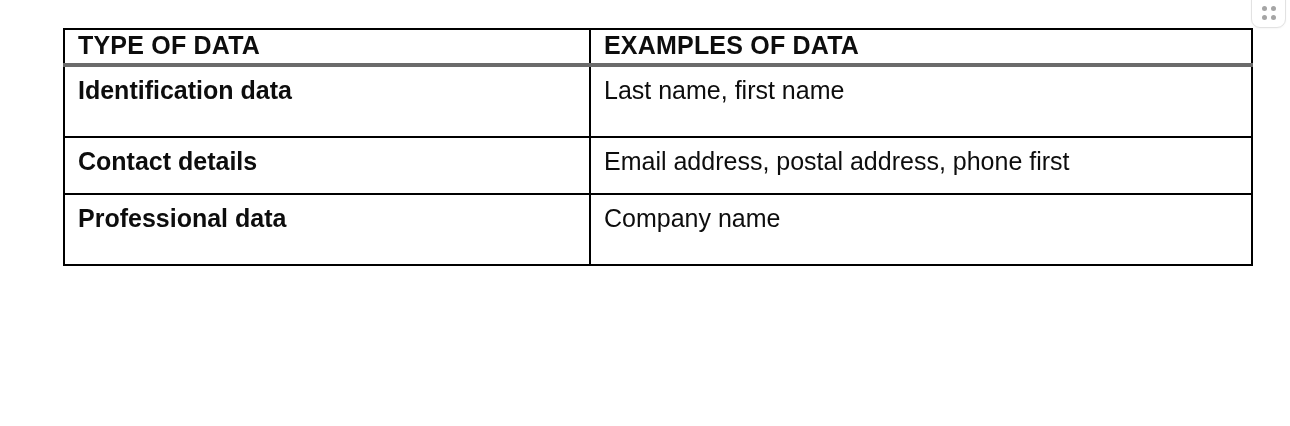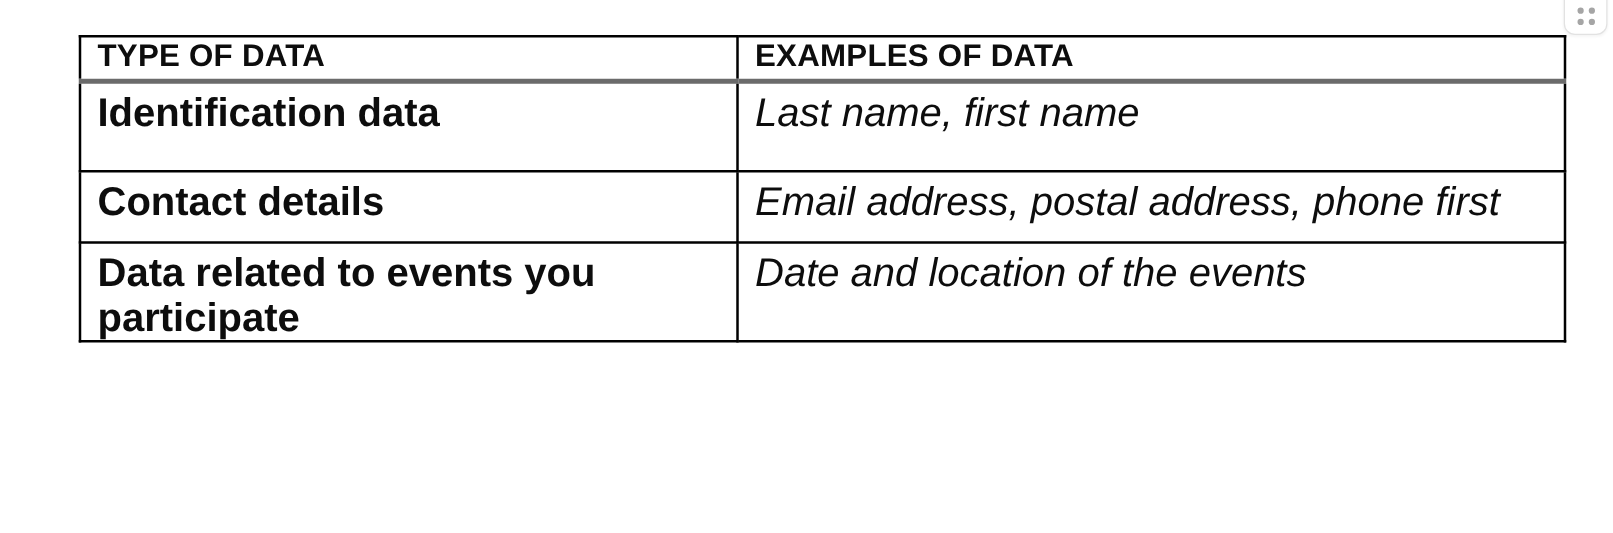--- a/index.html
+++ b/index.html
@@ -31,34 +31,34 @@
   .data-table thead tr { height: 30px; }
   .data-table thead th {
     font-size: 25px;
     font-weight: bold;
     vertical-align: middle;
     padding: 1px 12px 3px 13px;
     border-bottom: 4px solid #6b6b6b;
     letter-spacing: 0.2px;
   }
   .data-table tbody td {
-    font-size: 32px;
+    font-size: 25px;
     line-height: 36px;
     padding: 5px 12px 0 13px;
   }
   .data-table td.cell-type { font-weight: bold; }
   .data-table td.cell-example { font-weight: normal; }
 
   .row-1 { height: 72px; }
   .row-2 { height: 57px; }
   .row-3 { height: 71px; }
   .row-4 { height: 77px; }
   .row-5 { height: 38px; }
 
-  .line { display: block; font-style: italic; }
+  .line { display: block; }
   .line.justified {
     text-align: justify;
     text-align-last: justify;
   }
 
   .floating-button {
     position: absolute;
     top: -14px; right: 4px;
     width: 35px; height: 42px;
     background: #ffffff;
@@ -105,24 +105,24 @@
         <td class="cell-example">
           <span class="line">Last name, first name</span>
         </td>
       </tr>
       <tr class="row-2">
         <td class="cell-type">Contact details</td>
         <td class="cell-example">
           <span class="line">Email address, postal address, phone first</span>
         </td>
       </tr>
-      <tr class="row-5">
-        <td class="cell-type">Data related to events you participate</td>
+      <tr class="row-3">
+        <td class="cell-type">Professional data</td>
         <td class="cell-example">
-          <span class="line">Date and location of the events</span>
+          <span class="line">Company name</span>
         </td>
       </tr>
     </tbody>
   </table>
 
   <div class="floating-button">
     <div class="dots-grid">
       <div class="dot"></div>
       <div class="dot"></div>
       <div class="dot"></div>

